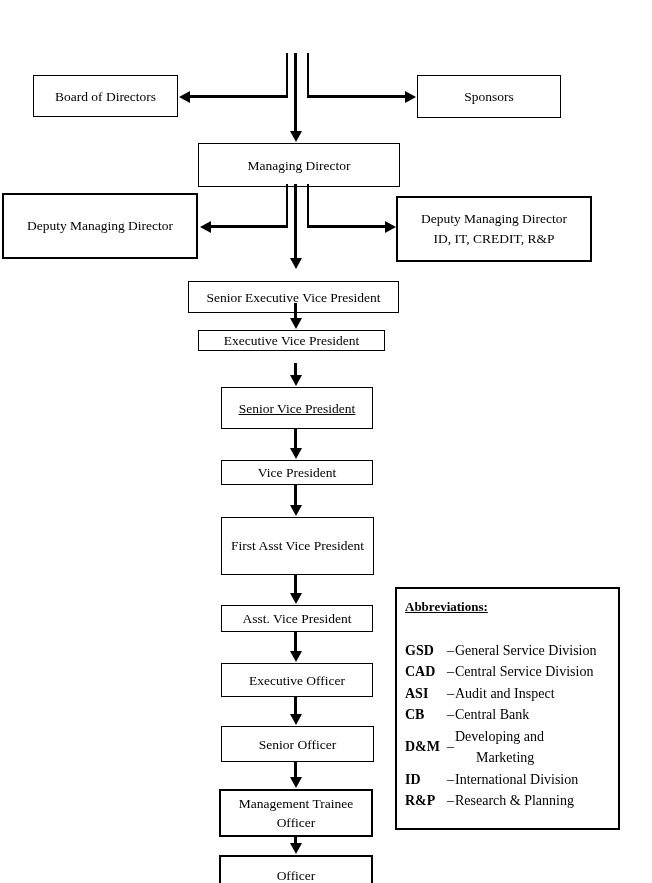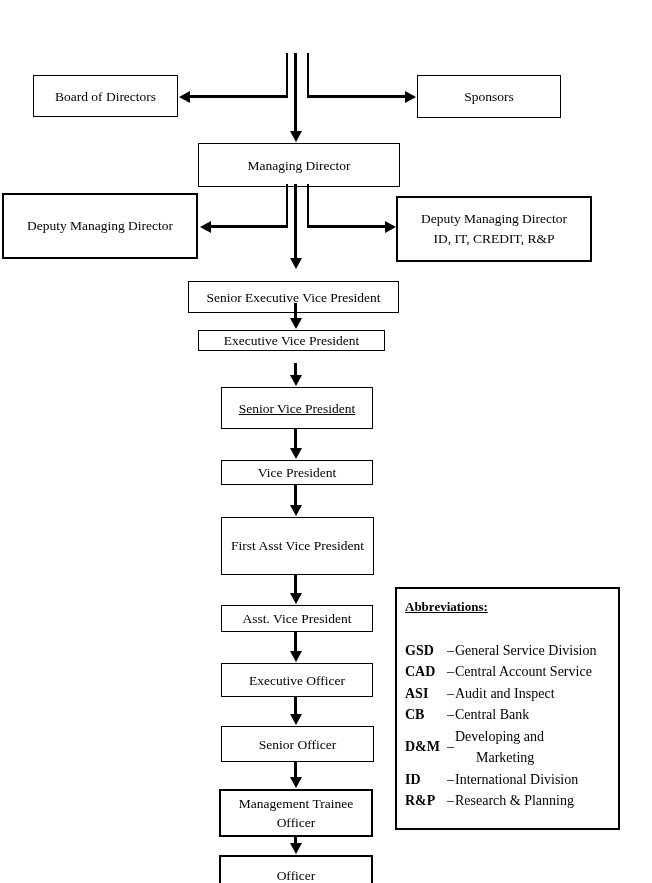--- a/index.html
+++ b/index.html
@@ -176,21 +176,21 @@
     <div id="abbrev-title">Abbreviations:</div>
 
     <div class="abbr-row">
       <span class="abbr-key">GSD</span>
       <span class="abbr-dash">–</span>
       <span class="abbr-def">General Service Division</span>
     </div>
     <div class="abbr-row">
       <span class="abbr-key">CAD</span>
       <span class="abbr-dash">–</span>
-      <span class="abbr-def">Central Account Service</span>
+      <span class="abbr-def">Central Service Division</span>
     </div>
     <div class="abbr-row">
       <span class="abbr-key">ASI</span>
       <span class="abbr-dash">–</span>
       <span class="abbr-def">Audit and Inspect</span>
     </div>
     <div class="abbr-row">
       <span class="abbr-key">CB</span>
       <span class="abbr-dash">–</span>
       <span class="abbr-def">Central Bank</span>

